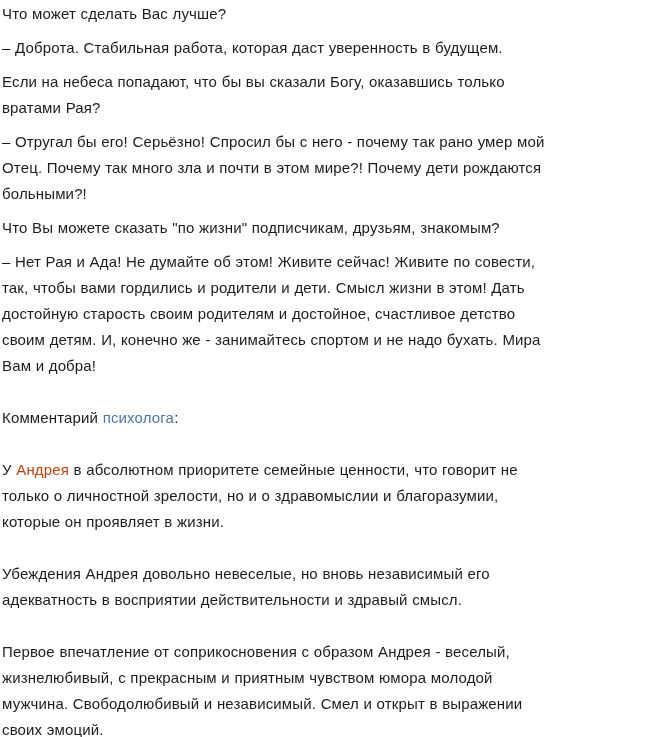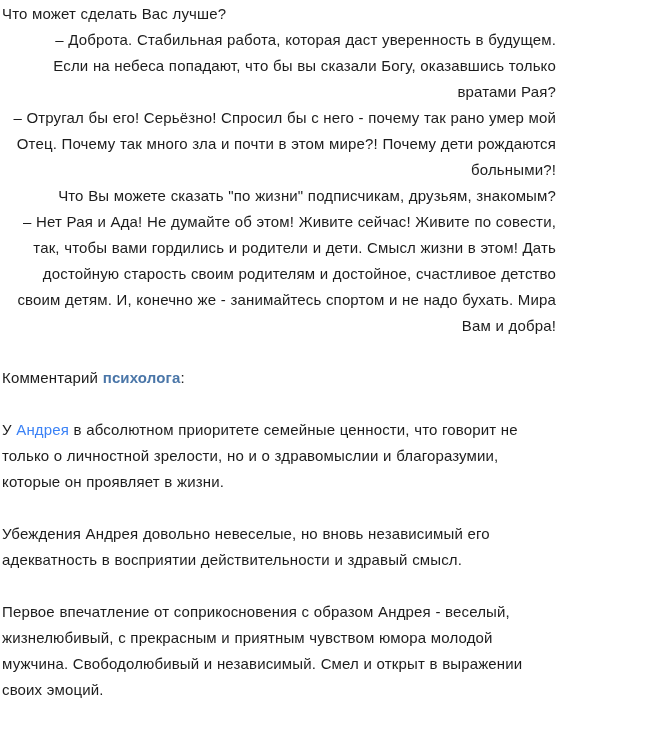--- a/index.html
+++ b/index.html
@@ -29,22 +29,21 @@
     color: #1c1c1c;
     margin: 0;
     word-spacing: 0.015em;
   }
   
   .para + .para {
     margin-top: 26px;
   }
   
   .para.tight + .para.tight {
-    margin-top: 0;
-    text-align: right;
+    margin-top: 8px;
   }
   a.link,
   .link {
     color: #4a76a8;
     text-decoration: none;
     cursor: pointer;
   }
 </style>
 </head>
 <body style="background: rgb(255, 255, 255); color: rgb(28, 28, 28);">
@@ -53,22 +52,22 @@
 
   <p class="para tight">Что может сделать Вас лучше?</p>
   <p class="para tight">– Доброта. Стабильная работа, которая даст уверенность в будущем.</p>
 
   <p class="para tight">Если на небеса попадают, что бы вы сказали Богу, оказавшись только вратами Рая?</p>
   <p class="para tight">– Отругал бы его! Серьёзно! Спросил бы с него - почему так рано умер мой Отец. Почему так много зла и почти в этом мире?! Почему дети рождаются больными?!</p>
 
   <p class="para tight">Что Вы можете сказать "по жизни" подписчикам, друзьям, знакомым?</p>
   <p class="para tight">– Нет Рая и Ада! Не думайте об этом! Живите сейчас! Живите по совести, так, чтобы вами гордились и родители и дети. Смысл жизни в этом! Дать достойную старость своим родителям и достойное, счастливое детство своим детям. И, конечно же - занимайтесь спортом и не надо бухать. Мира Вам и добра!</p>
 
-  <p class="para"><span>Комментарий </span><a class="link" href="#" style="color: rgb(74, 118, 168); font-weight: bold;">психолога</a><span>:</span></p>
+  <p class="para"><span>Комментарий </span><a class="link" href="#" style="color: rgb(74, 118, 168);">психолога</a><span>:</span></p>
 
-  <p class="para"><span>У </span><a class="link" href="#" style="color: #3b82f6;">Андрея</a><span> в абсолютном приоритете семейные ценности, что говорит не только о личностной зрелости, но и о здравомыслии и благоразумии, которые он проявляет в жизни.</span></p>
+  <p class="para"><span>У </span><a class="link" href="#" style="color: #c2410c;">Андрея</a><span> в абсолютном приоритете семейные ценности, что говорит не только о личностной зрелости, но и о здравомыслии и благоразумии, которые он проявляет в жизни.</span></p>
 
   <p class="para">Убеждения Андрея довольно невеселые, но вновь независимый его адекватность в восприятии действительности и здравый смысл.</p>
 
   <p class="para">Первое впечатление от соприкосновения с образом Андрея - веселый, жизнелюбивый, с прекрасным и приятным чувством юмора молодой мужчина. Свободолюбивый и независимый. Смел и открыт в выражении своих эмоций.</p>
 
 
 </article>
 
 </body></html>

